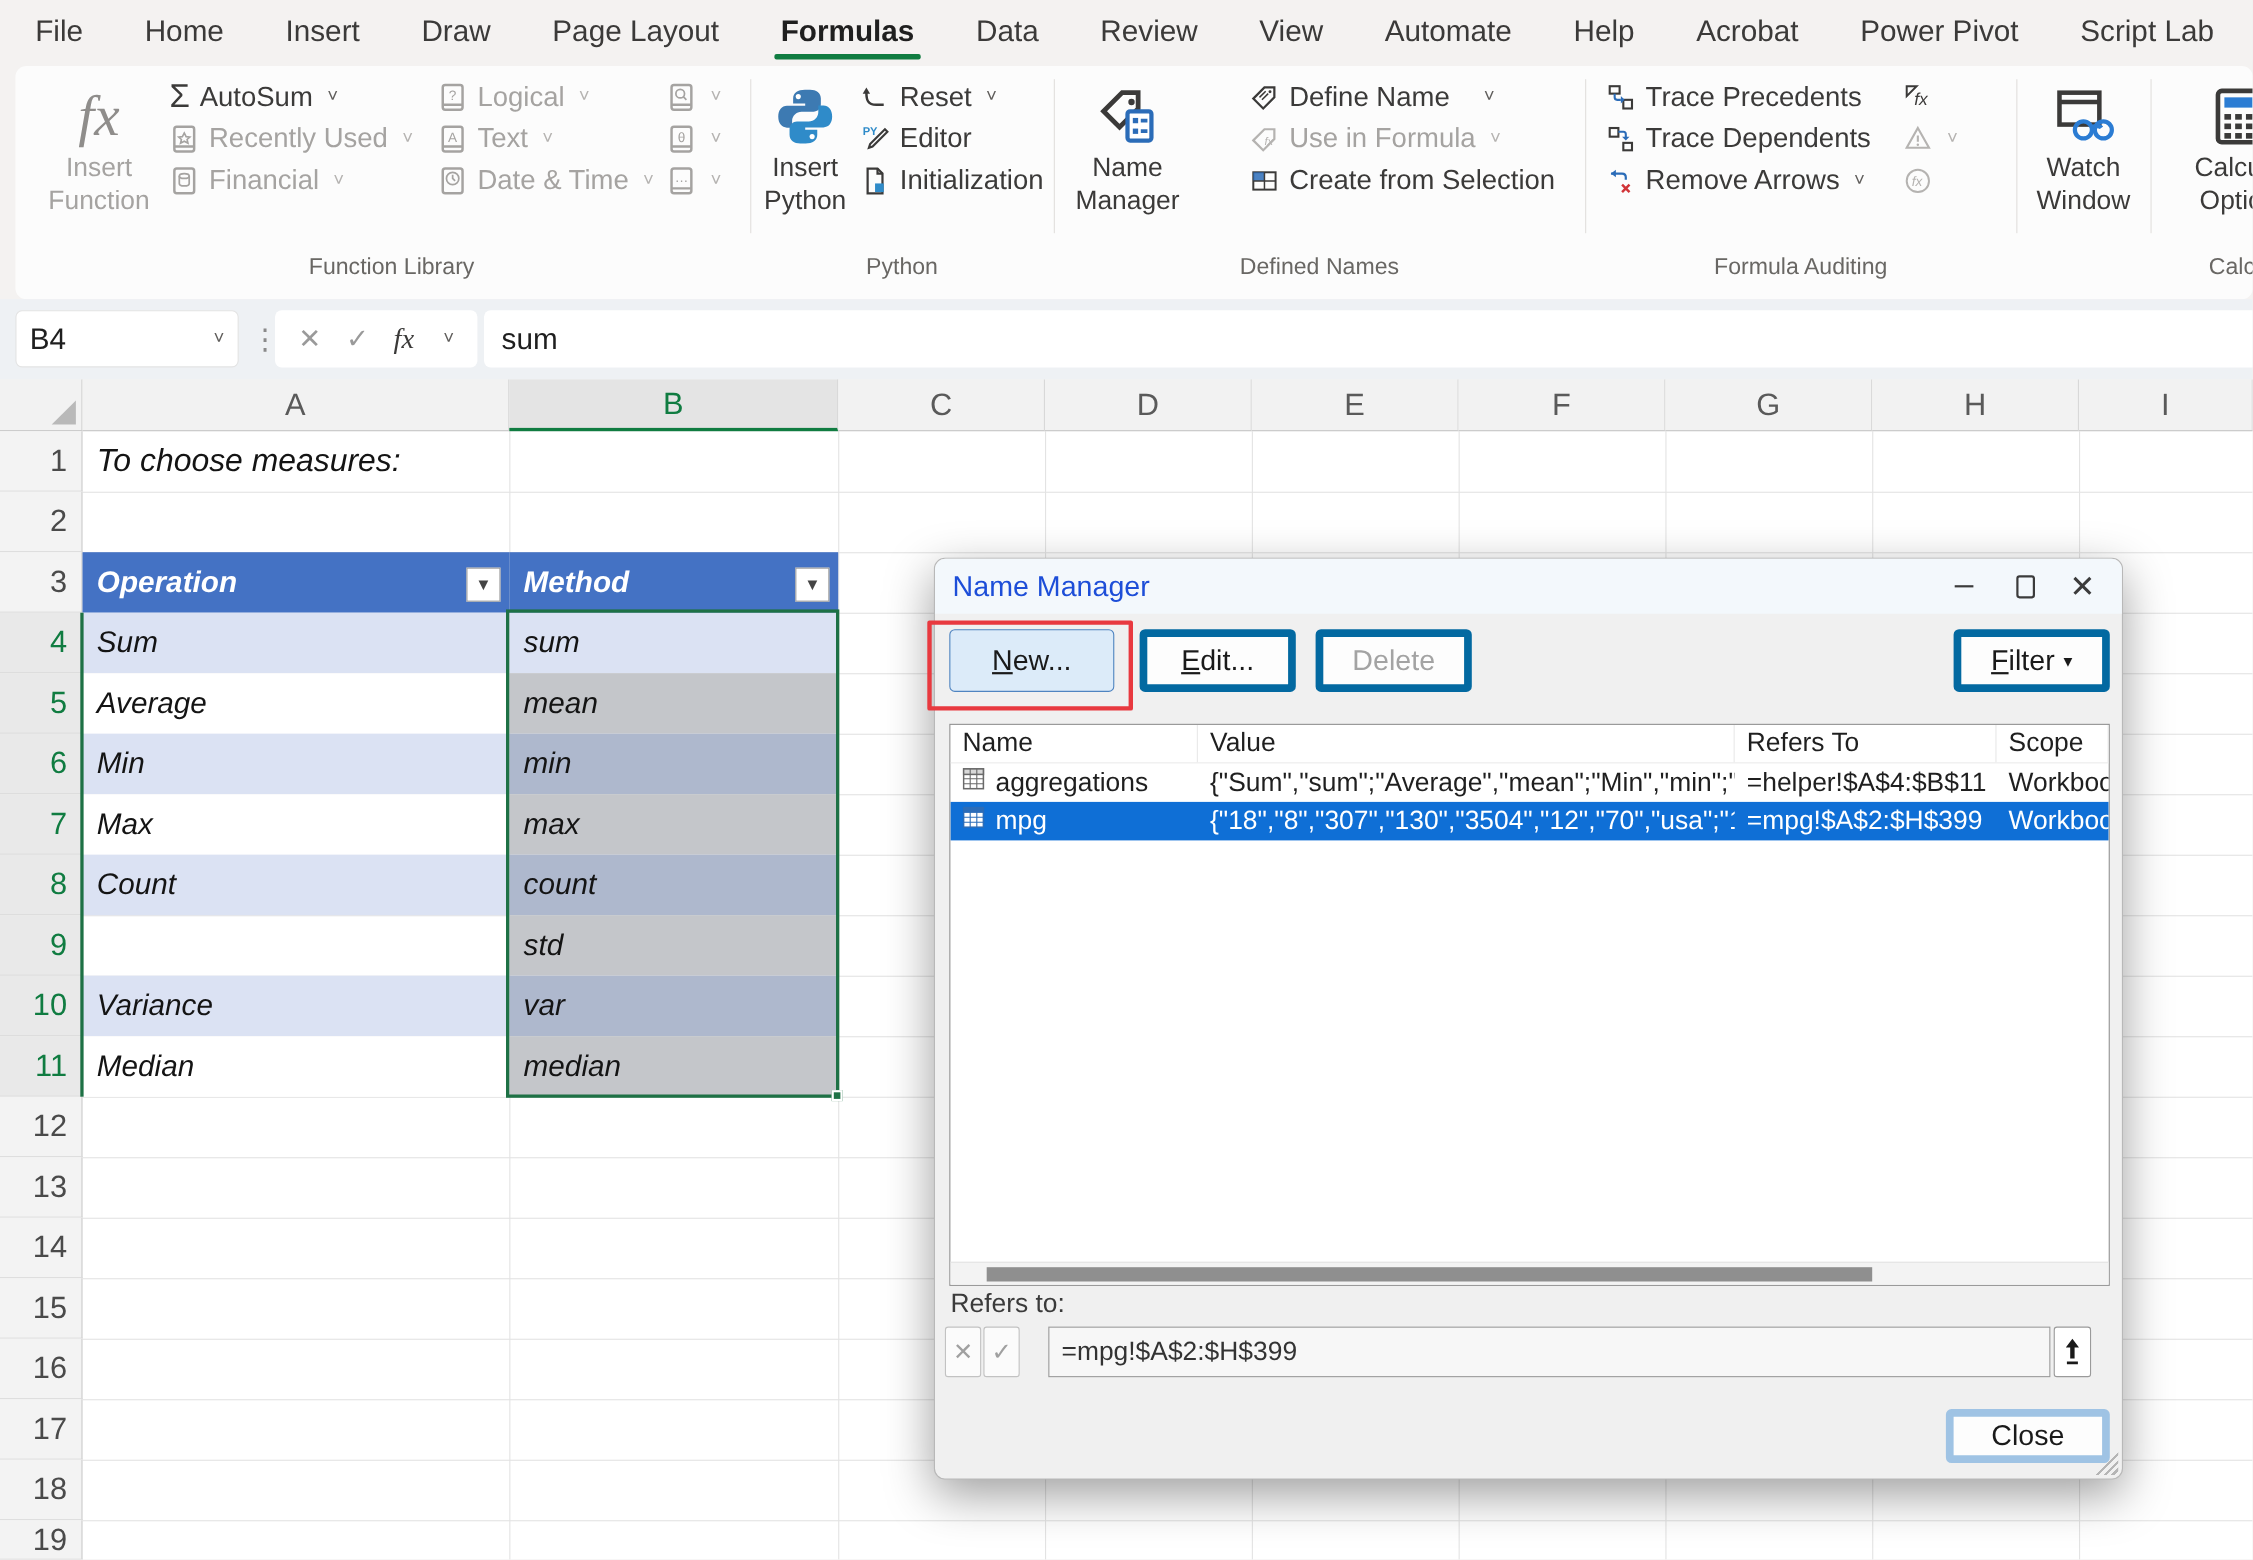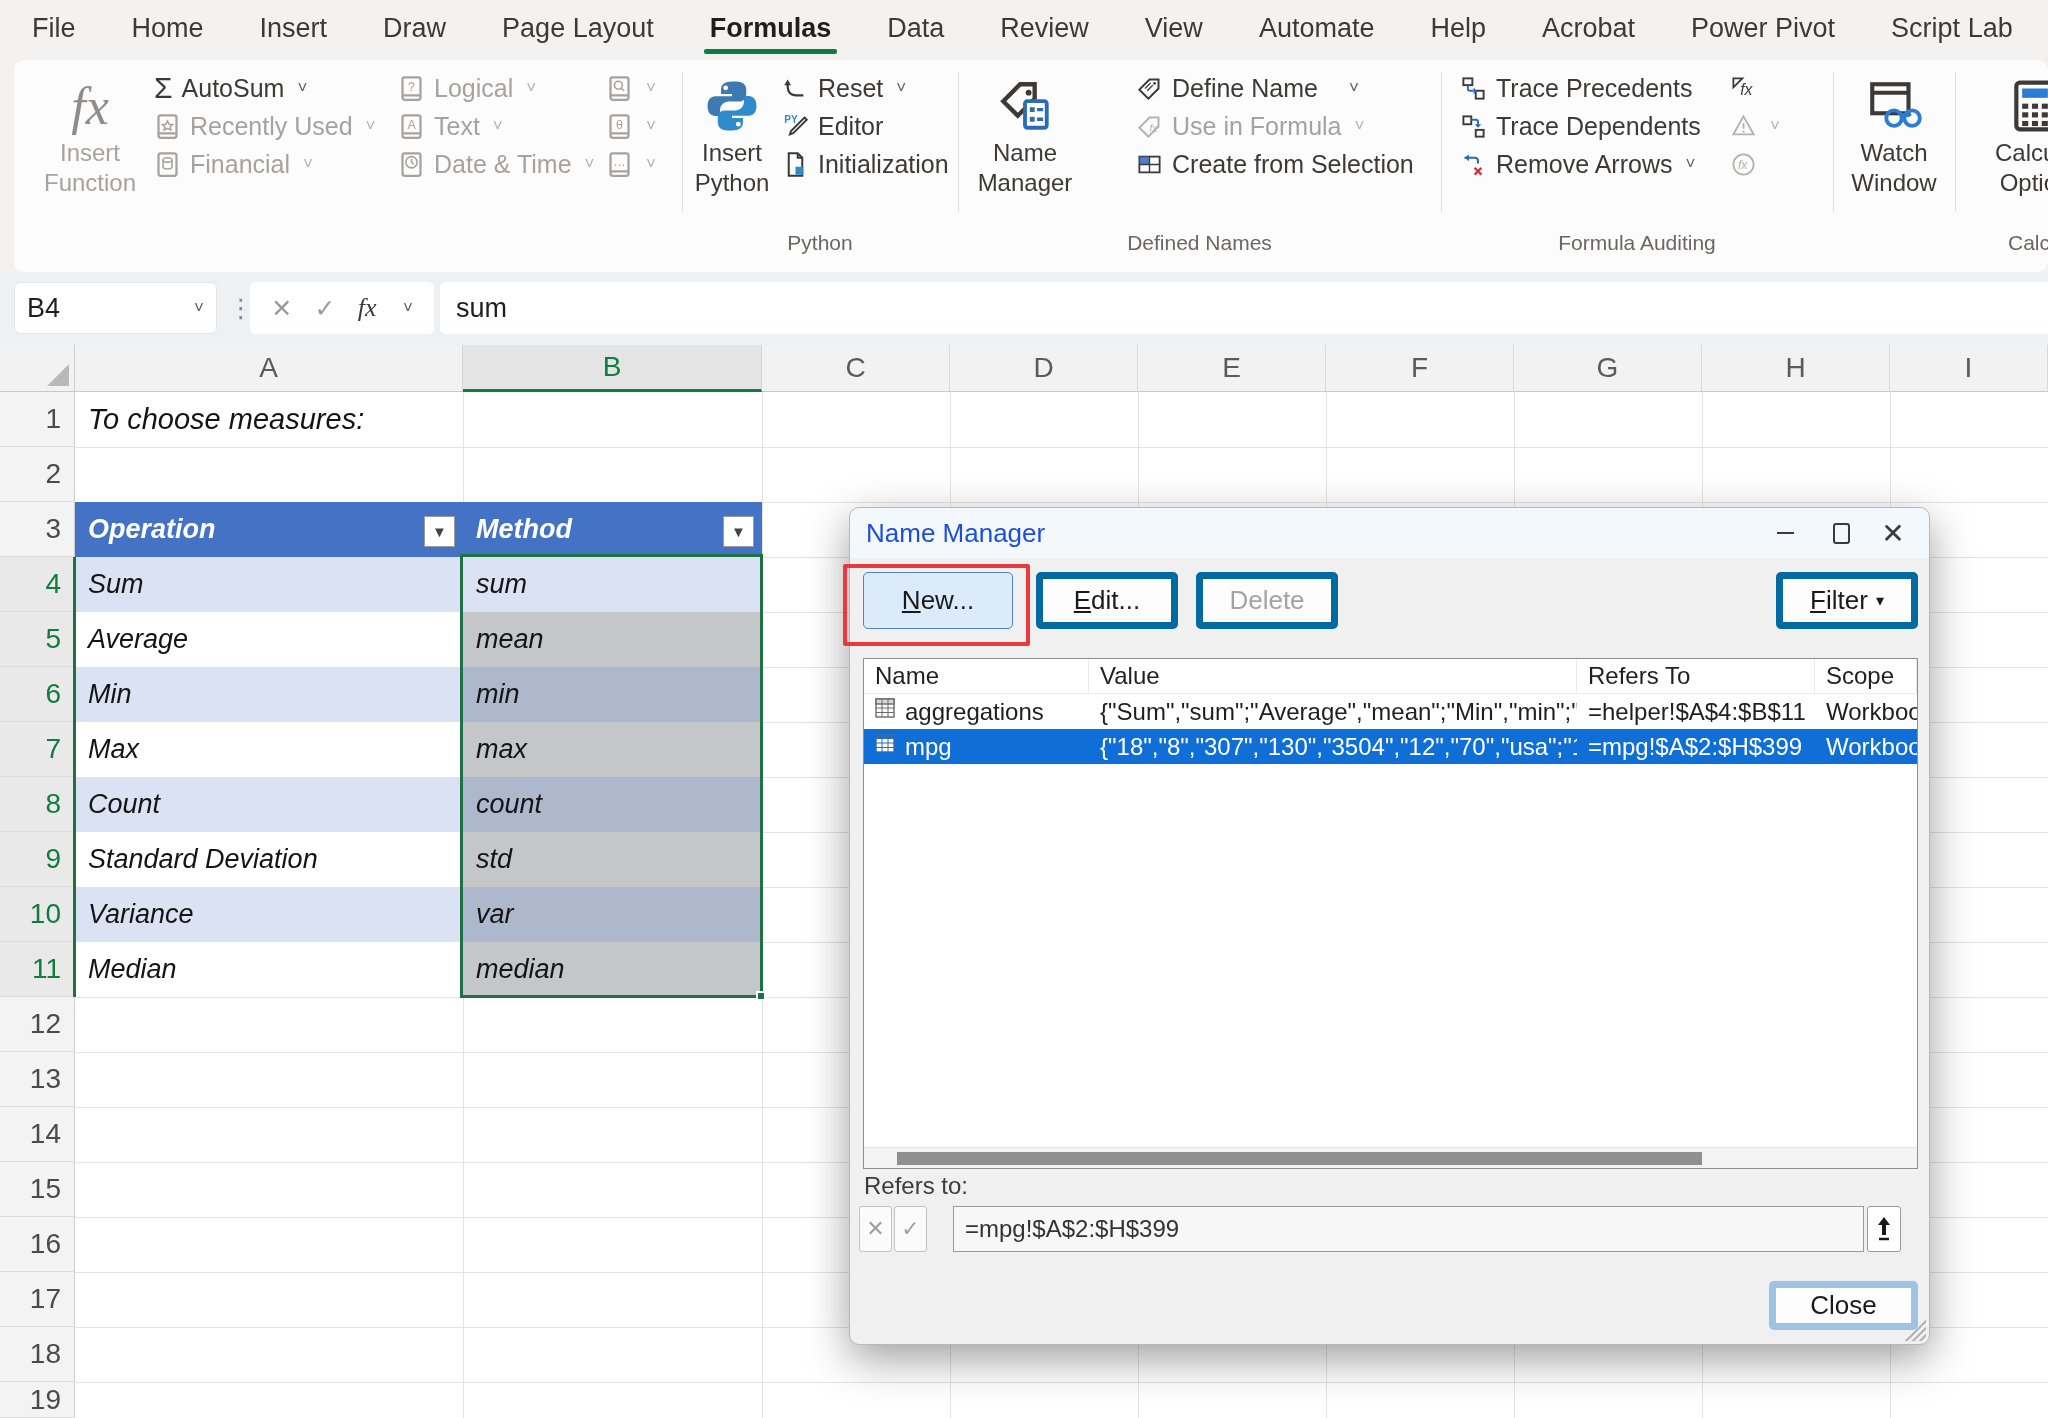--- a/index.html
+++ b/index.html
@@ -198,20 +198,21 @@
       <span class="chev">˅</span>
     </div>
     <div class="ritem dis" style="left:592px;top:86px;">
       <svg class="miniicon" viewBox="0 0 24 24">
           <rect x="4" y="2" width="16" height="20" rx="2" fill="none" stroke="#a5a3a1" stroke-width="2"></rect>
           <text x="12" y="13" font-size="11" fill="#a5a3a1" text-anchor="middle">…</text>
           <line x1="4" y1="18" x2="20" y2="18" stroke="#a5a3a1" stroke-width="2"></line>
         </svg>
       <span class="chev">˅</span>
     </div>
+    <div class="rgl" style="left:16px;width:652px;">Function Library</div>
     <div class="rsep" style="left:668px;"></div>
 
     <div class="rbig" style="left:660px;">
       <div class="ric">
         <svg width="56" height="56" viewBox="0 0 24 24">
           <path d="M11.9 1.5c-2.8 0-4.6 1.2-4.6 3.4v2h4.7v.9H4.9c-2 0-3.4 1.6-3.4 4.2 0 2.7 1.4 4.3 3.4 4.3h2v-2.6c0-2 1.7-3.6 3.7-3.6h4.6c1.6 0 2.9-1.3 2.9-2.9V4.9c0-2.2-1.8-3.4-4.2-3.4h-2z" fill="#3d7ab2"></path>
           <circle cx="9.3" cy="4.2" r="1" fill="#fff"></circle>
           <path d="M12.1 22.5c2.8 0 4.6-1.2 4.6-3.4v-2H12v-.9h7.1c2 0 3.4-1.6 3.4-4.2 0-2.7-1.4-4.3-3.4-4.3h-2v2.6c0 2-1.7 3.6-3.7 3.6H8.8c-1.6 0-2.9 1.3-2.9 2.9v2.3c0 2.2 1.8 3.4 4.2 3.4h2z" fill="#2f8bc9"></path>
           <circle cx="14.7" cy="19.8" r="1" fill="#fff"></circle>
         </svg>
@@ -476,21 +477,20 @@
   <div class="cell" style="left:75px;top:557px;width:388px;height:55px;background:#dbe2f3;">Sum</div>
   <div class="cell" style="left:463px;top:557px;width:299px;height:55px;background:#dbe2f3;">sum</div>
   <div class="cell" style="left:75px;top:612px;width:388px;height:55px;background:#ffffff;">Average</div>
   <div class="cell" style="left:463px;top:612px;width:299px;height:55px;background:#c4c6ca;">mean</div>
   <div class="cell" style="left:75px;top:667px;width:388px;height:55px;background:#dbe2f3;">Min</div>
   <div class="cell" style="left:463px;top:667px;width:299px;height:55px;background:#aeb8cd;">min</div>
   <div class="cell" style="left:75px;top:722px;width:388px;height:55px;background:#ffffff;">Max</div>
   <div class="cell" style="left:463px;top:722px;width:299px;height:55px;background:#c4c6ca;">max</div>
   <div class="cell" style="left:75px;top:777px;width:388px;height:55px;background:#dbe2f3;">Count</div>
   <div class="cell" style="left:463px;top:777px;width:299px;height:55px;background:#aeb8cd;">count</div>
-  <div class="cell" style="left:75px;top:832px;width:388px;height:55px;background:#ffffff;">Standard Deviation</div>
   <div class="cell" style="left:463px;top:832px;width:299px;height:55px;background:#c4c6ca;">std</div>
   <div class="cell" style="left:75px;top:887px;width:388px;height:55px;background:#dbe2f3;">Variance</div>
   <div class="cell" style="left:463px;top:887px;width:299px;height:55px;background:#aeb8cd;">var</div>
   <div class="cell" style="left:75px;top:942px;width:388px;height:55px;background:#ffffff;">Median</div>
   <div class="cell" style="left:463px;top:942px;width:299px;height:55px;background:#c4c6ca;">median</div>
 
   <div class="gutterline" style="left:73px;top:557px;width:3px;height:440px;"></div>
   <div class="selborder" style="left:460px;top:554px;width:303px;height:444px;"></div>
   <div class="fillhandle" style="left:756px;top:991px;"></div>
 

